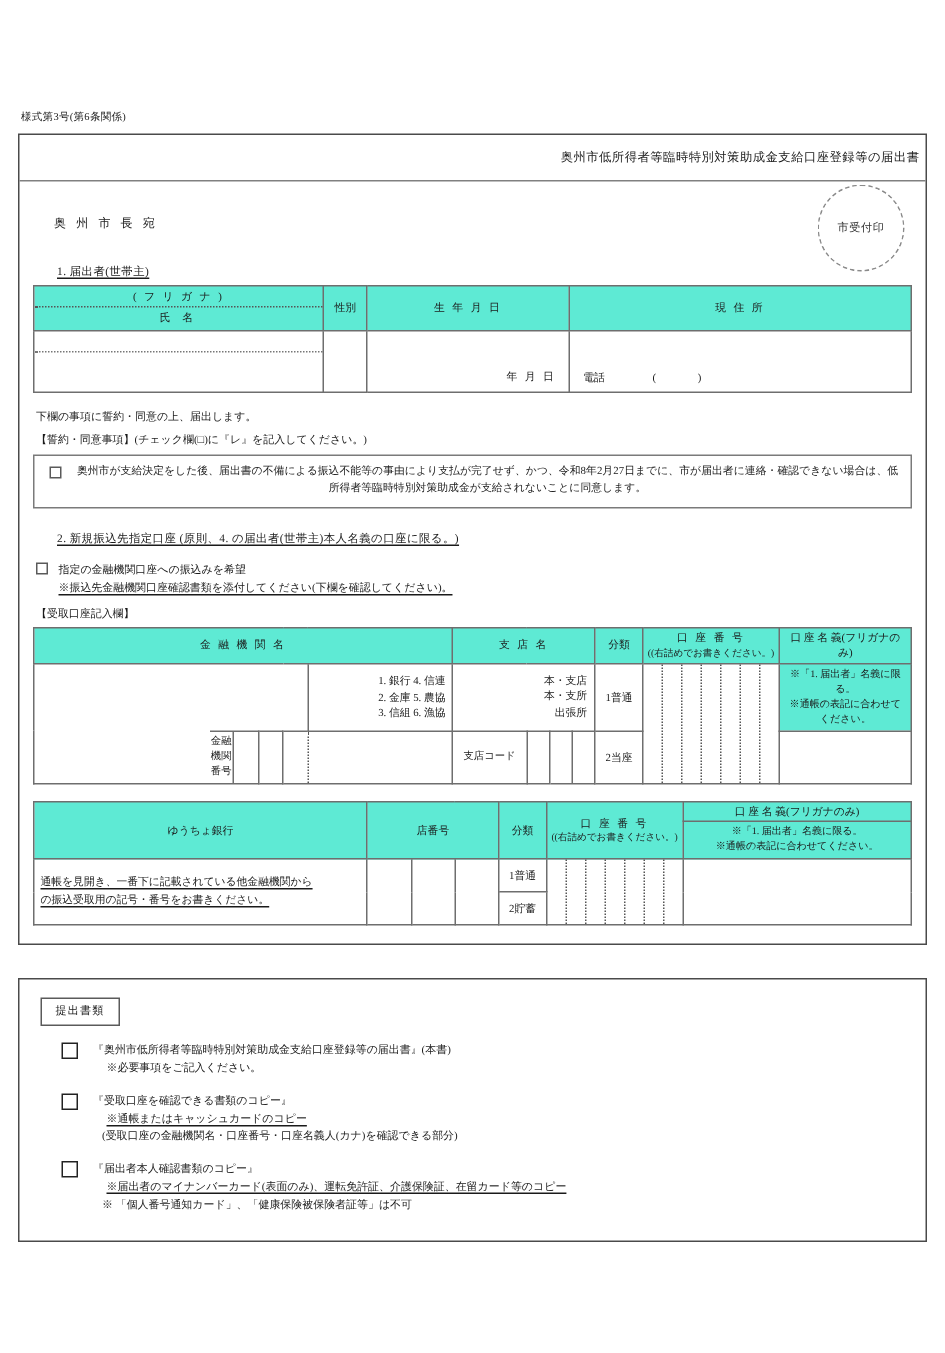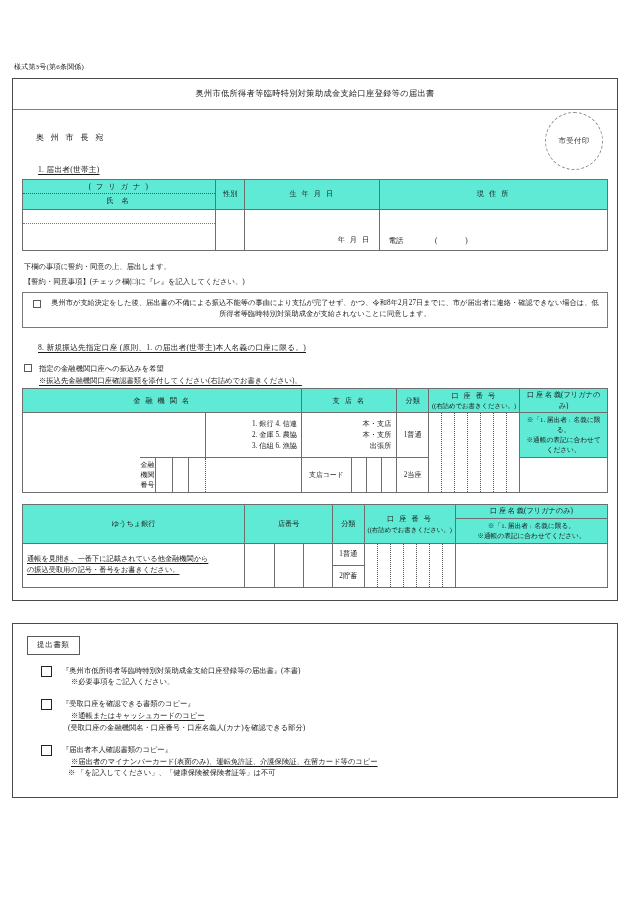--- a/index.html
+++ b/index.html
@@ -15,34 +15,34 @@
     font-size: 7.2px;
     line-height: 1.45;
     position: relative;
     overflow: hidden;
   }
 
   .page { padding: 58px 12px 0 12px; box-sizing: border-box; }
 
   .form-no {
     font-size: 7px;
-    margin: 4px 0 6px 2px;
+    margin: 15px 0 6px 2px;
     letter-spacing: .2px;
   }
 
   
   .outer-box {
     border: 1px solid #4a4a4a;
     box-sizing: border-box;
     padding: 0;
   }
 
   .title-bar {
     border-bottom: 1px solid #808080;
-    text-align: center;
+    text-align: right;
     padding: 9px 4px 9px 4px;
     font-size: 8.2px;
     letter-spacing: .35px;
   }
 
   .body-pad { padding: 10px 9px 12px 9px; position: relative; }
 
   .addressee {
     font-size: 8px;
     letter-spacing: 2.4px;
@@ -228,30 +228,31 @@
       <div class="pledge-line">下欄の事項に誓約・同意の上、届出します。</div>
       <div class="pledge-line2">【誓約・同意事項】(チェック欄(□)に『レ』を記入してください。)</div>
 
       <div class="pledge-box">
         <span class="cbx-sm"></span>
         <span class="pledge-text">奥州市が支給決定をした後、届出書の不備による振込不能等の事由により支払が完了せず、かつ、令和8年2月27日までに、市が届出者に連絡・確認できない場合は、低所得者等臨時特別対策助成金が支給されないことに同意します。</span>
       </div>
 
       
       <div class="sec2-wrap">
-        <div class="sec-head">8. 新規振込先指定口座  (原則、1. の届出者(世帯主)本人名義の口座に限る。)</div>
+        <div class="sec-head">2. 新規振込先指定口座  (原則、4. の届出者(世帯主)本人名義の口座に限る。)</div>
 
         <div class="want-row">
           <span class="cbx-sm" style="margin-top:1px;margin-left:0"></span>
           <span class="want-text">
             <span>指定の金融機関口座への振込みを希望</span><br>
-            <span class="u">※振込先金融機関口座確認書類を添付してください(右詰めでお書きください)。</span>
+            <span class="u">※振込先金融機関口座確認書類を添付してください(下欄を確認してください)。</span>
           </span>
         </div>
 
+        <div class="uketori">【受取口座記入欄】</div>
 
         
         <table class="grid">
           <colgroup>
             <col style="width:20%">
               <col style="width:2.8%">
               <col style="width:2.8%">
               <col style="width:2.8%">
               <col style="width:2.8%">
             <col style="width:16.5%">
@@ -404,18 +405,18 @@
         <div class="doc-sub u">※通帳またはキャッシュカードのコピー</div>
         <div class="doc-sub2">(受取口座の金融機関名・口座番号・口座名義人(カナ)を確認できる部分)</div>
       </span>
     </div>
 
     <div class="doc-item" style="margin-bottom:0">
       <span class="cbx-lg"></span>
       <span class="doc-body">
         <div>『届出者本人確認書類のコピー』</div>
         <div class="doc-sub u">※届出者のマイナンバーカード(表面のみ)、運転免許証、介護保険証、在留カード等のコピー</div>
-        <div class="doc-sub2">※ 「を記入してください」、「健康保険被保険者証等」は不可</div>
+        <div class="doc-sub2">※ 「個人番号通知カード」、「健康保険被保険者証等」は不可</div>
       </span>
     </div>
   </div>
 
 </div>
 
 </body></html>

